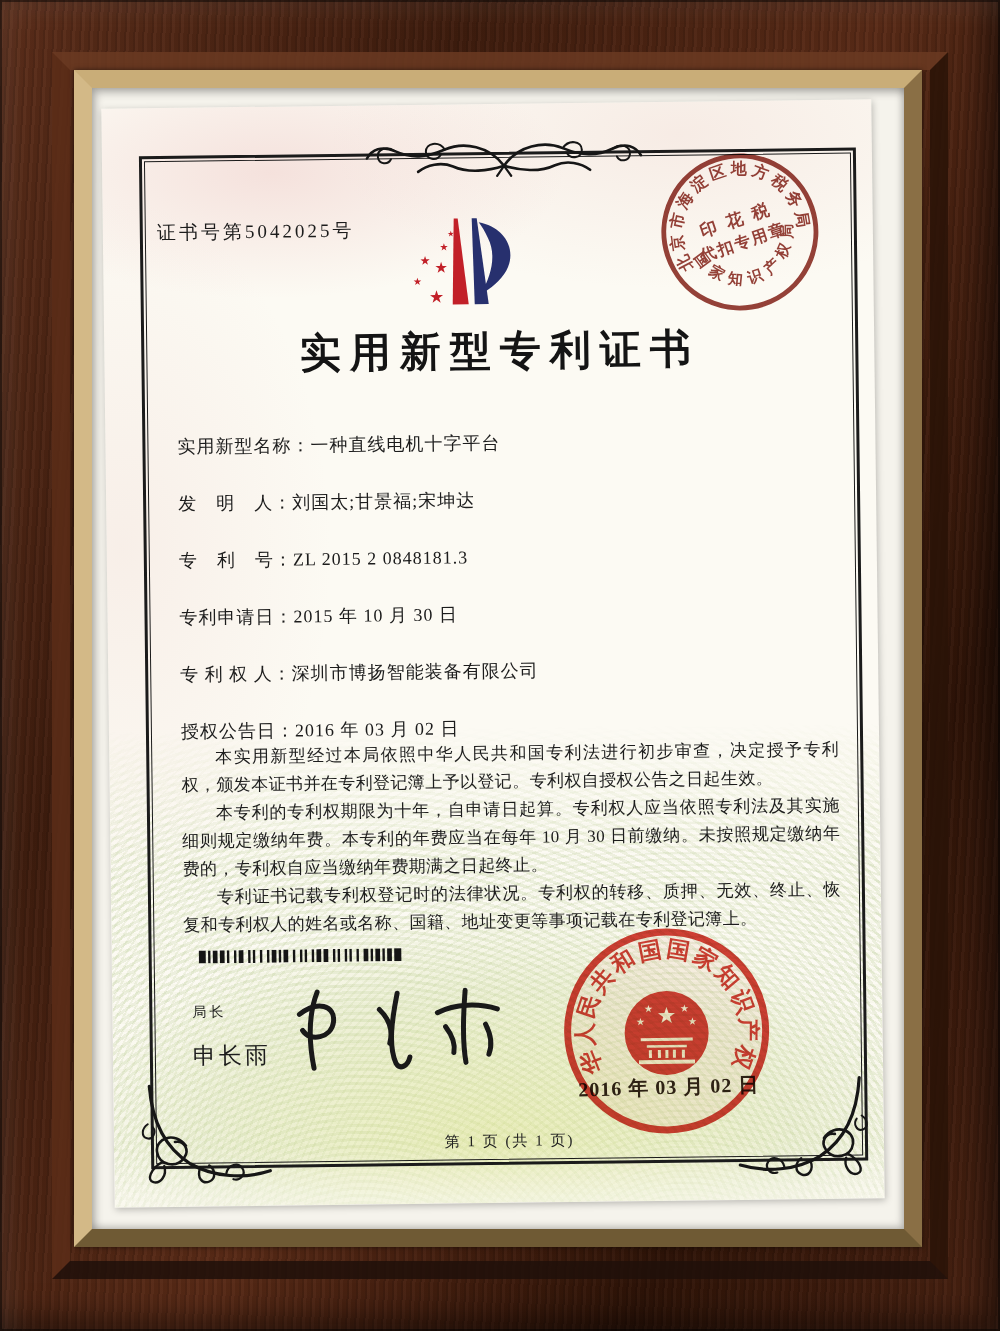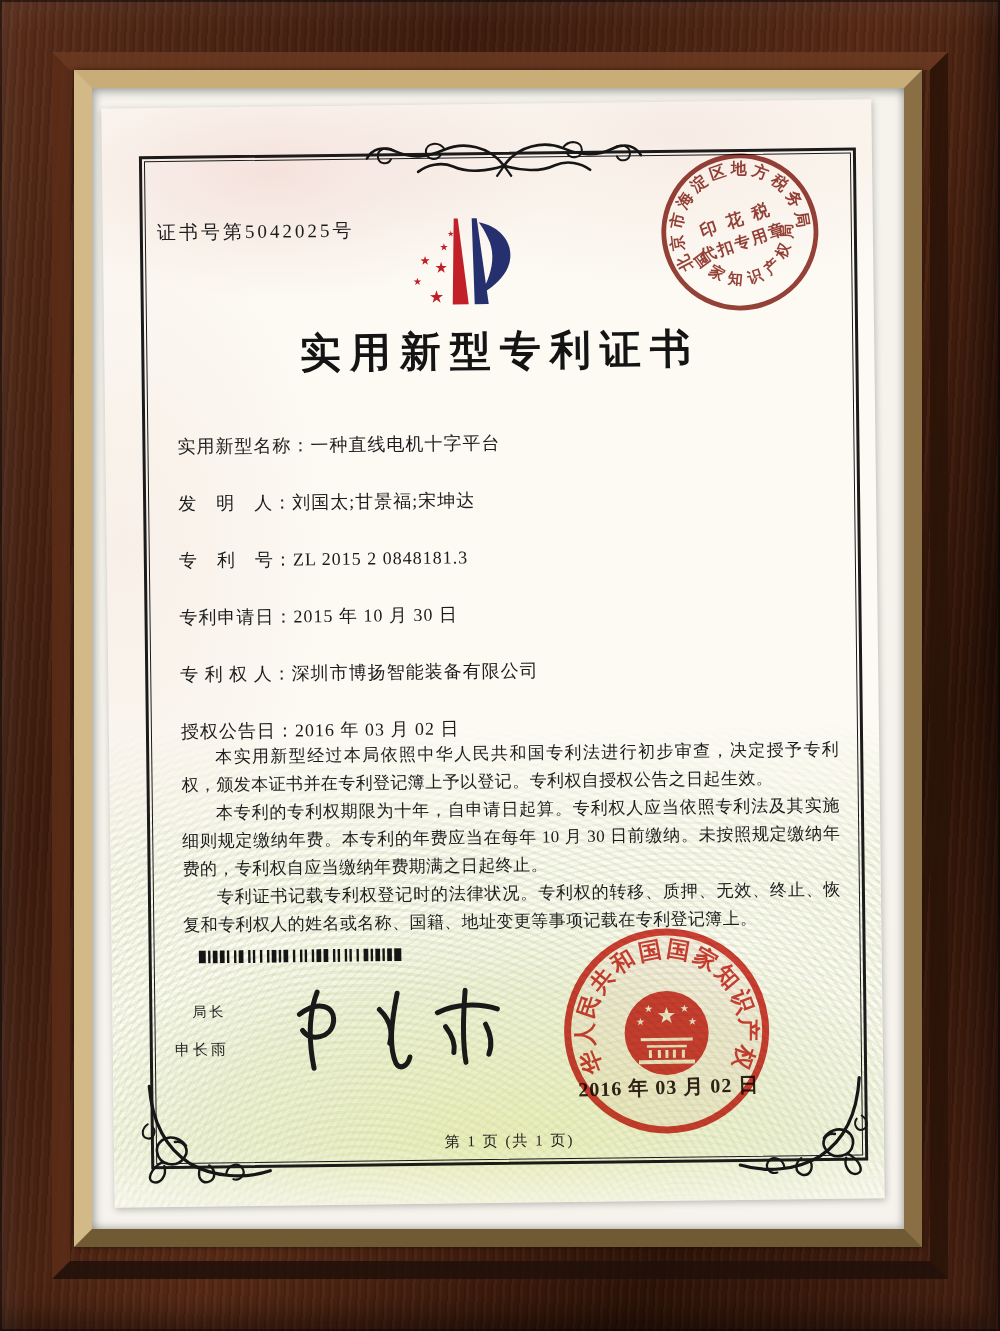--- a/index.html
+++ b/index.html
@@ -51,21 +51,21 @@
   .logo { position:absolute; left:307px; top:104px; width:125px; height:108px; }
   .title { position:absolute; left:37px; top:220px; width:717px; text-align:center;
     font-size:41px; font-weight:700; letter-spacing:9px; color:#141414; }
   .fields { position:absolute; left:72px; top:322px; width:650px; }
   .field { font-size:18px; color:#1c1c1c; line-height:34px; margin-bottom:23px; letter-spacing:1px; }
   .paras { position:absolute; left:72px; top:636px; width:658px; }
   .paras p { font-size:17px; color:#1d1d1d; line-height:28px; text-align:justify;
     text-indent:2em; letter-spacing:.4px; }
   .barcode { position:absolute; left:87px; top:843px; width:205px; height:13px; }
   .signer-role { position:absolute; left:80px; top:896px; font-size:14px; letter-spacing:3px; color:#1c1c1c; }
-  .signer-name { position:absolute; left:62px; top:933px; font-size:15px; letter-spacing:3px; color:#1c1c1c; }
+  .signer-name { position:absolute; left:80px; top:933px; font-size:23px; letter-spacing:3px; color:#1c1c1c; }
   .signature { position:absolute; left:175px; top:872px; width:225px; height:100px; color:#191919; }
 
   .seal { position:absolute; left:449px; top:824px; width:210px; height:210px;
     mix-blend-mode:multiply; opacity:.94; }
   .seal-date { position:absolute; left:448px; top:972px; width:215px; text-align:center;
     font-size:20px; font-weight:700; color:#33261a; letter-spacing:1px;
     mix-blend-mode:multiply; transform:rotate(-1deg); }
   .tax-stamp { position:absolute; left:554px; top:48px; width:166px; height:166px;
     transform:rotate(-18deg); mix-blend-mode:multiply; opacity:.88; }
   .footer { position:absolute; left:37px; top:1028px; width:717px; text-align:center;

